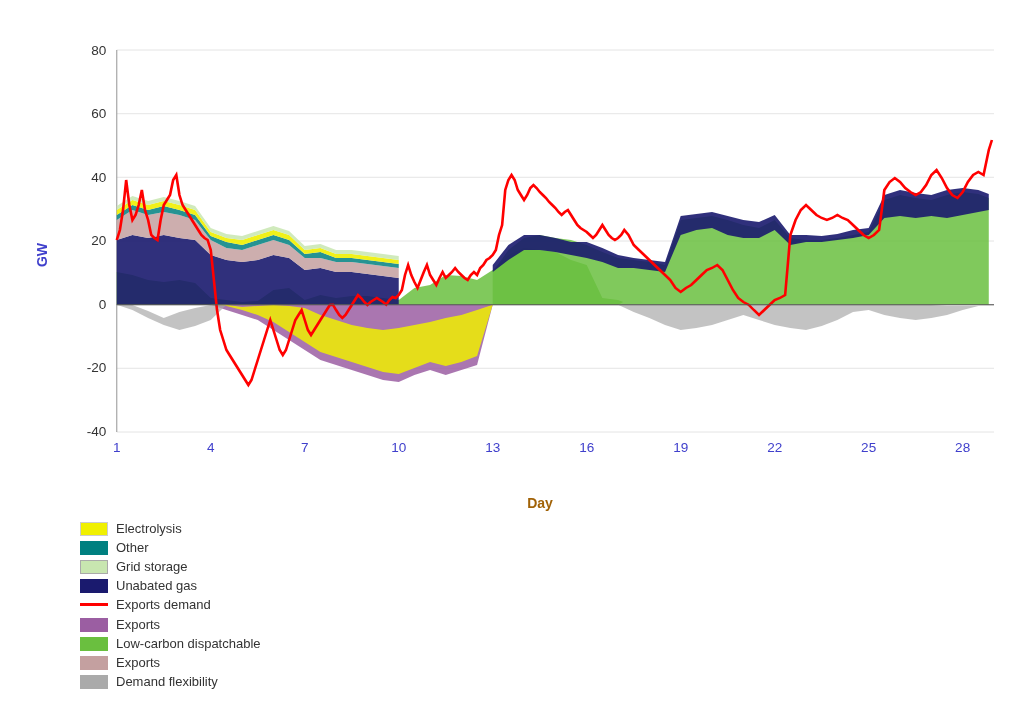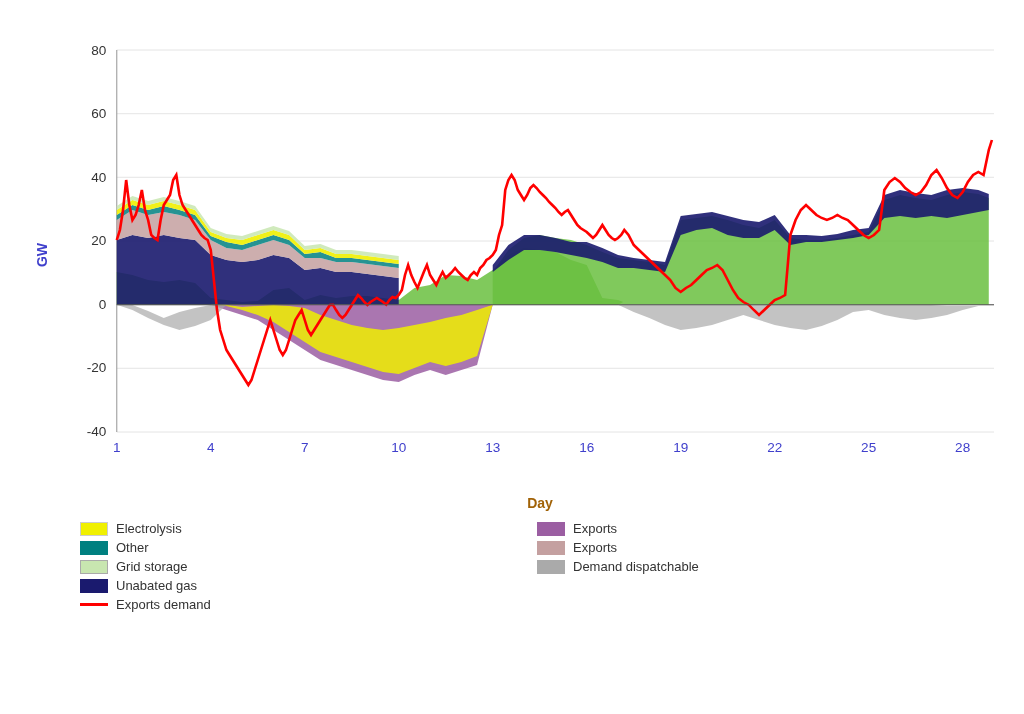--- a/index.html
+++ b/index.html
@@ -36,20 +36,21 @@
       font-weight: bold;
       font-size: 14px;
       margin-top: 5px;
     }
     .legend {
       display: flex;
       flex-wrap: wrap;
       margin-left: 60px;
       margin-top: 10px;
       gap: 5px 0;
+      flex-direction: column;
     }
     .legend-col {
       width: 50%;
       display: flex;
       flex-direction: column;
       gap: 4px;
     }
     .legend-item {
       display: flex;
       align-items: center;
@@ -277,22 +278,26 @@
         <div style="width:28px; height:3px; background:#ff0000; flex-shrink:0; margin: 5px 0;"></div>
         <span>Exports demand</span>
       </div>
     </div>
     <div class="legend-col">
       <div class="legend-item">
         <div class="legend-swatch" style="background:#9b5ea2;"></div>
         <span>Exports</span>
       </div>
       <div class="legend-item">
+        <div class="legend-swatch" style="background:#6abf3f;"></div>
+        <span>Low-carbon dispatchable</span>
+      </div>
+      <div class="legend-item">
         <div class="legend-swatch" style="background:#c4a0a0;"></div>
         <span>Exports</span>
       </div>
       <div class="legend-item">
         <div class="legend-swatch" style="background:#aaaaaa;"></div>
-        <span>Demand dispatchable</span>
+        <span>Demand flexibility</span>
       </div>
     </div>
   </div>
 </div>
 
 </body></html>

